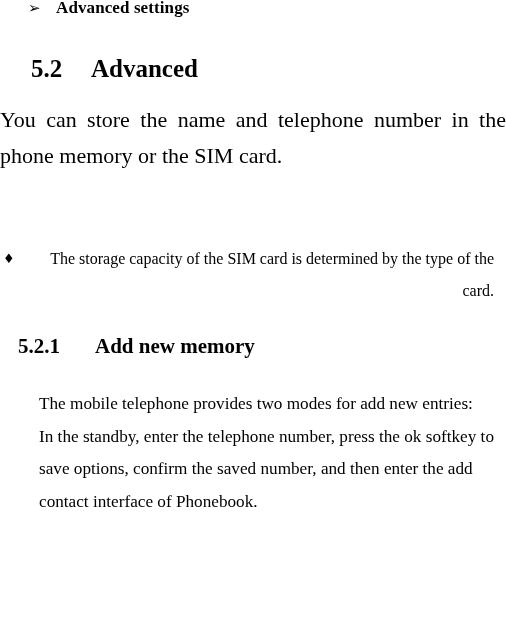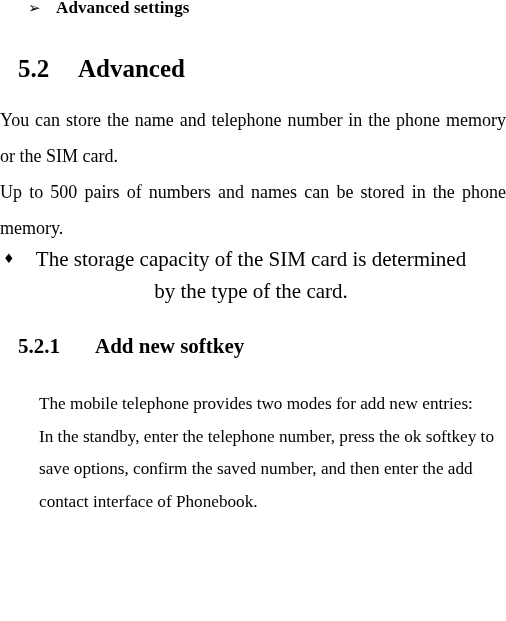--- a/index.html
+++ b/index.html
@@ -54,40 +54,40 @@
   
   .h2 {
     position: absolute;
     left: 18px;
     top: 52px;
     font-size: 25px;
     line-height: 34px;
     font-weight: bold;
     white-space: pre;
   }
-  .h2 .num { display: inline-block; width: 60px; }
+  .h2 .num { display: inline-block; width: 60px; margin-left: 13px; }
 
   .h3 {
     position: absolute;
     left: 18px;
     top: 331px;
     font-size: 21px;
     line-height: 30px;
     font-weight: bold;
     white-space: pre;
   }
   .h3 .num { display: inline-block; width: 77px; }
 
   
   .body-justified {
     position: absolute;
     left: 0px;
     top: 102px;
     width: 506px;
-    font-size: 18px;
+    font-size: 22px;
     line-height: 36px;
     text-align: justify;
     text-justify: inter-word;
   }
   .body-justified p { margin: 0; }
 
   
   .jpara { margin: 0; }
 
   
@@ -100,26 +100,26 @@
   .diamond-glyph {
     position: absolute;
     left: 3px;
     top: 0px;
     font-size: 13px;
     line-height: 32px;
     font-family: "DejaVu Sans", sans-serif;
   }
   .diamond-text {
     position: absolute;
-    left: 28px;
+    left: 48px;
     top: 0px;
     width: 446px;
-    font-size: 21px;
+    font-size: 16px;
     line-height: 32px;
-    text-align: center;
+    text-align: right;
   }
 
   
   .body-plain {
     position: absolute;
     left: 0px;
     top: 388px;
     width: 506px;
     font-size: 17.2px;
     line-height: 32.5px;
@@ -134,28 +134,27 @@
 
   <div class="arrow-item">
     <span class="arrow-glyph">➢</span>
     <span class="arrow-label">Advanced settings</span>
   </div>
 
   <div class="h2"><span class="num">5.2</span><span>Advanced</span></div>
 
   <div class="body-justified">
     <p class="jpara">You can store the name and telephone number in the phone memory or the SIM card.</p>
-    <p class="jpara">Up to 500 pairs of numbers and names can be stored in the phone memory.</p>
   </div>
 
   <div class="diamond-item">
     <span class="diamond-glyph">♦</span>
     <span class="diamond-text">The storage capacity of the SIM card is determined by the type of the card.</span>
   </div>
 
-  <div class="h3"><span class="num">5.2.1</span><span>Add new softkey</span></div>
+  <div class="h3"><span class="num">5.2.1</span><span>Add new memory</span></div>
 
   <div class="body-plain">
     <p>The mobile telephone provides two modes for add new entries:</p>
     <p>In the standby, enter the telephone number, press the ok softkey to save options, confirm the saved number, and then enter the add contact interface of Phonebook.</p>
   </div>
 
 </div>
 
 </body></html>

